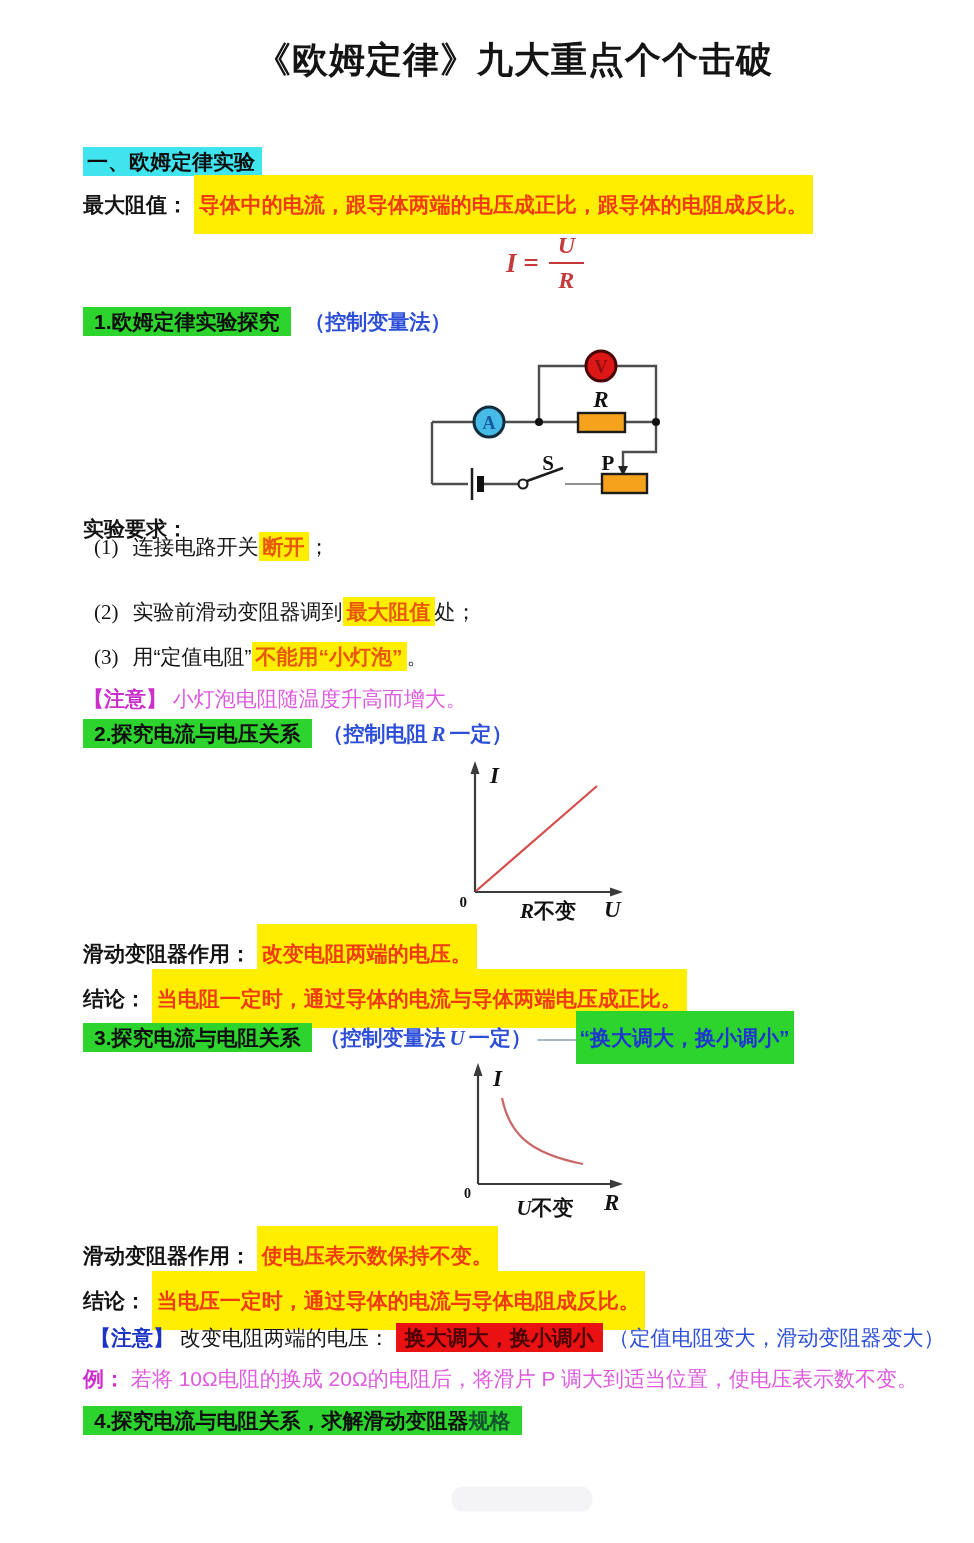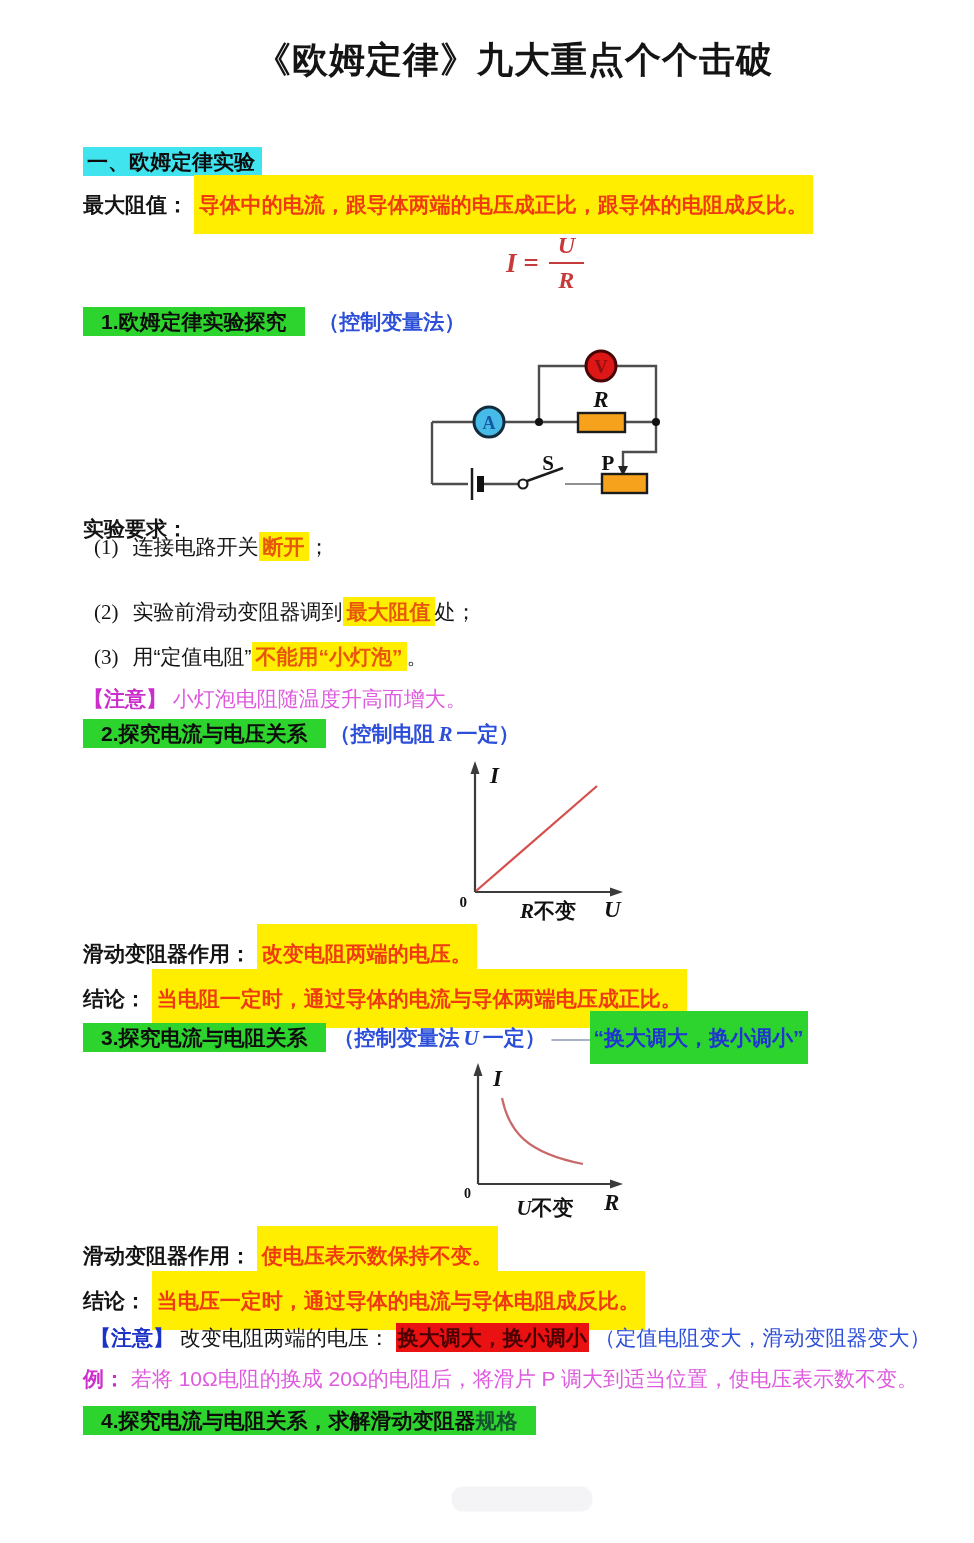--- a/index.html
+++ b/index.html
@@ -10,24 +10,24 @@
   .abs{position:absolute;white-space:nowrap;}
   .line{font-size:21px;line-height:29px;}
   .b{font-weight:bold;}
   .title{
     left:0;top:36px;width:100%;text-align:center;
     font-size:36px;font-weight:bold;letter-spacing:1px;
     transform:translateX(27px);
   }
   
   .hl-cyan{background:#3fe4ef;font-weight:bold;color:#0d0d0d;padding:3px 7px 3px 4px;}
-  .hl-green{background:#2ed42e;font-weight:bold;color:#0d0d0d;padding:3px 18px;margin-top:14px;}
+  .hl-green{background:#2ed42e;font-weight:bold;color:#0d0d0d;padding:3px 11px;margin-top:14px;}
   .hl-yellow-red{background:#ffee00;color:#f03a10;font-weight:bold;padding:18px 5px;}
   .hl-yellow-orange{background:#ffee00;color:#e8570c;font-weight:bold;padding:3px 4px;}
-  .hl-red{background:#e91111;color:#4a0000;font-weight:bold;padding:3px 2px;}
+  .hl-red{background:#e91111;color:#4a0000;font-weight:bold;padding:3px 9px;}
   .slogan{background:#2ed42e;color:#1e36cf;font-weight:bold;padding:15px 4px;}
   .gk{color:#14532d;}
   
   .blue{color:#2c4ed8;}
   .blue-note{color:#1c33c8;font-weight:bold;}
   .magenta-label{color:#cc2ecc;font-weight:bold;}
   .magenta{color:#de5ade;}
   .dash{color:#a8b4c6;font-weight:bold;letter-spacing:-2px;}
   .ivar{font-family:"Liberation Serif",serif;font-style:italic;font-weight:bold;margin:0 4px;}
   
@@ -115,21 +115,21 @@
 <div class="abs line item" style="top:642px">
   <span class="num">(3)</span><span>用“定值电阻”</span><span class="hl-yellow-orange">不能用“小灯泡”</span><span>。</span>
 </div>
 
 <div class="abs line" style="left:83px;top:684px">
   <span class="magenta-label">【注意】</span>
   <span class="magenta">小灯泡电阻随温度升高而增大。</span>
 </div>
 
 <div class="abs line" style="left:83px;top:719px">
-  <span class="hl-green">2.探究电流与电压关系</span><span class="blue b" style="margin-left:4px">（控制电阻</span><span class="blue ivar">R</span><span class="blue b">一定）</span>
+  <span class="hl-green">2.探究电流与电压关系</span><span class="blue b" style="margin-left:11px">（控制电阻</span><span class="blue ivar">R</span><span class="blue b">一定）</span>
 </div>
 
 <svg class="abs" style="left:440px;top:755px" width="200" height="175" viewBox="440 755 200 175">
   <g stroke="#3b3b3b" stroke-width="2.2" fill="none">
     <path d="M475,892 V770"></path>
     <path d="M475,892 H614"></path>
   </g>
   <polygon points="475,761 470.5,774 479.5,774" fill="#3b3b3b"></polygon>
   <polygon points="623,892 610,887.5 610,896.5" fill="#3b3b3b"></polygon>
   <path d="M476,891 L597,786" stroke="#d5504d" stroke-width="2.3" fill="none"></path>

